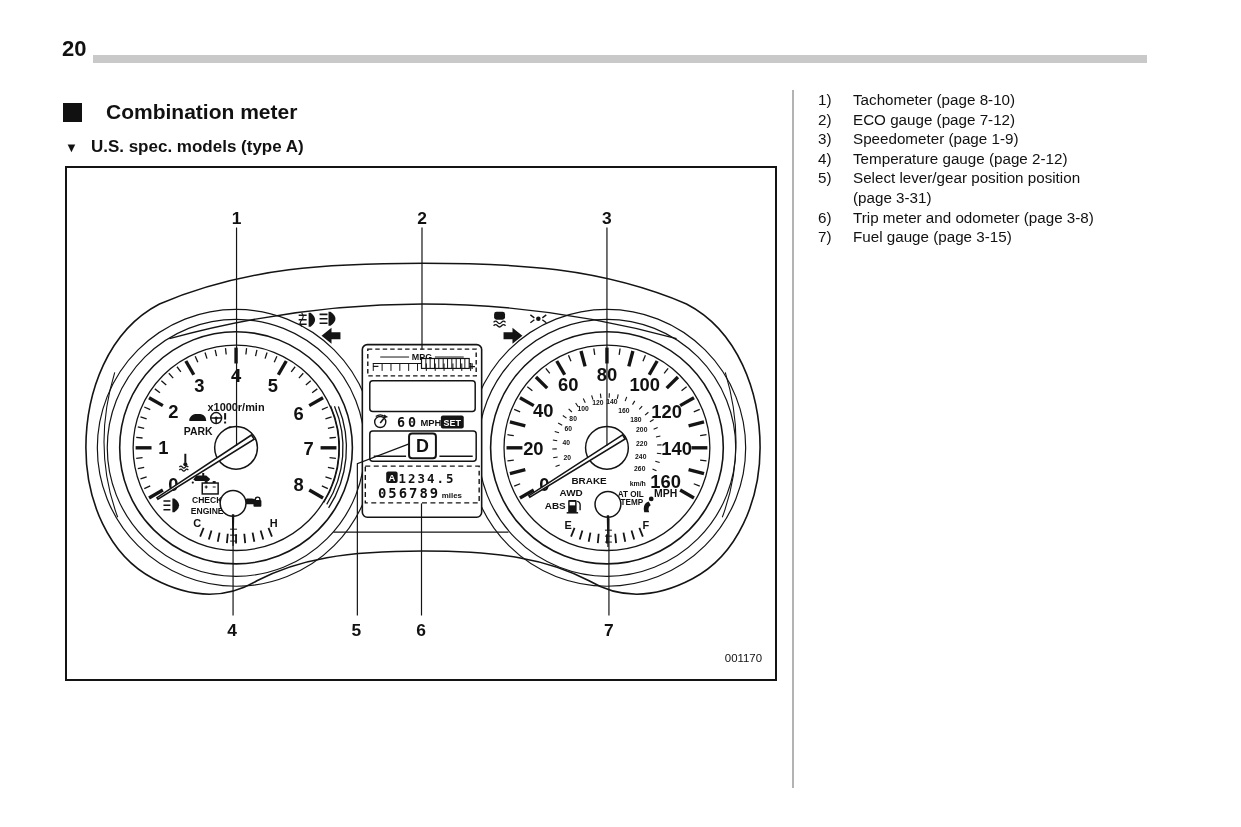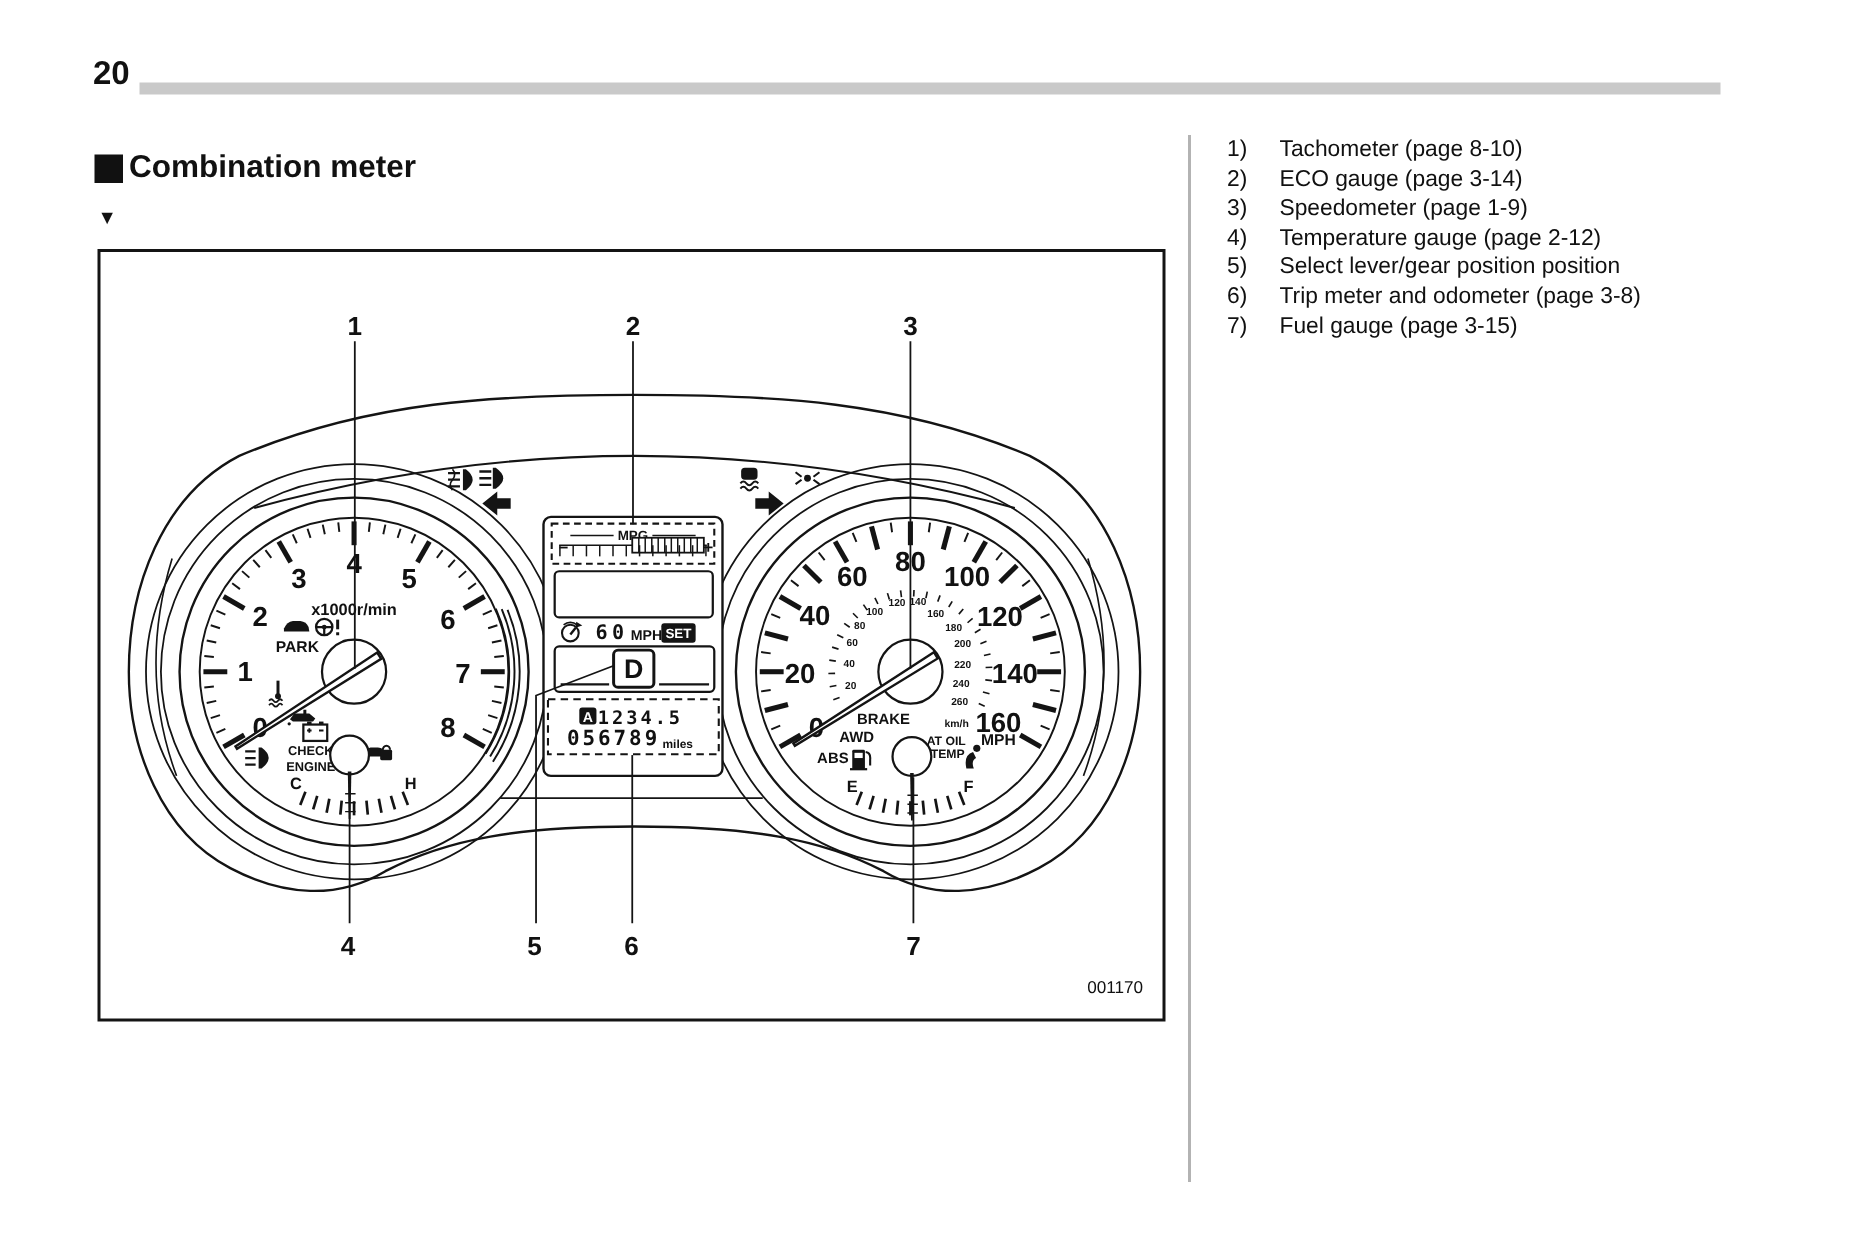--- a/index.html
+++ b/index.html
@@ -1,20 +1,20 @@
 <!DOCTYPE html>
 <html><head>
 <meta charset="utf-8">
 <style>
   html,body{margin:0;padding:0;background:#fff;}
   body{width:1241px;height:827px;position:relative;font-family:"Liberation Sans",sans-serif;color:#111;overflow:hidden;}
   .abs{position:absolute;}
   .page-num{left:62px;top:36px;font-size:22px;font-weight:bold;}
   .top-rule{left:93px;top:55px;width:1054px;height:8px;background:#c9c9c9;}
-  .sect-title{left:63px;top:100px;display:flex;align-items:center;gap:4px;font-size:21px;font-weight:bold;}
+  .sect-title{left:63px;top:100px;display:flex;align-items:center;gap:24px;font-size:21px;font-weight:bold;}
   .sq{width:19px;height:19px;background:#111;display:inline-block;}
   .sub-title{left:65px;top:137px;display:flex;align-items:center;gap:13px;font-size:17px;font-weight:bold;}
   .tri{font-size:13px;}
   .figure-box{left:65px;top:166px;width:712px;height:515px;border:2px solid #141414;box-sizing:border-box;}
   .figure-box svg{position:absolute;left:0;top:0;width:100%;height:100%;}
   .v-sep{left:792px;top:90px;width:2px;height:698px;background:#b3b3b3;}
   .legend{left:818px;top:90px;width:370px;font-size:15.2px;line-height:19.6px;}
   .legend-item{display:flex;}
   .legend-item .num{width:35px;flex:0 0 35px;}
   .legend-item .lbl{flex:1;}
@@ -30,44 +30,45 @@
 
 <div class="abs page-num">20</div>
 <div class="abs top-rule"></div>
 
 <div class="abs sect-title">
   <span class="sq"></span>
   <span>Combination meter</span>
 </div>
 <div class="abs sub-title">
   <span class="tri">▼</span>
+  <span>U.S. spec. models (type A)</span>
 </div>
 
 <div class="abs v-sep"></div>
 
 <div class="abs legend">
   <div class="legend-item">
       <span class="num">1)</span>
       <span class="lbl"><span>Tachometer (page 8-10)</span></span>
     </div>
   <div class="legend-item">
       <span class="num">2)</span>
-      <span class="lbl"><span>ECO gauge (page 3-14)</span></span>
+      <span class="lbl"><span>ECO gauge (page 7-12)</span></span>
     </div>
   <div class="legend-item">
       <span class="num">3)</span>
       <span class="lbl"><span>Speedometer (page 1-9)</span></span>
     </div>
   <div class="legend-item">
       <span class="num">4)</span>
       <span class="lbl"><span>Temperature gauge (page 2-12)</span></span>
     </div>
   <div class="legend-item">
       <span class="num">5)</span>
-      <span class="lbl"><span>Select lever/gear position position</span></span>
+      <span class="lbl"><span>Select lever/gear position position</span><span class="cont">(page 3-31)</span></span>
     </div>
   <div class="legend-item">
       <span class="num">6)</span>
       <span class="lbl"><span>Trip meter and odometer (page 3-8)</span></span>
     </div>
   <div class="legend-item">
       <span class="num">7)</span>
       <span class="lbl"><span>Fuel gauge (page 3-15)</span></span>
     </div>
 </div>

